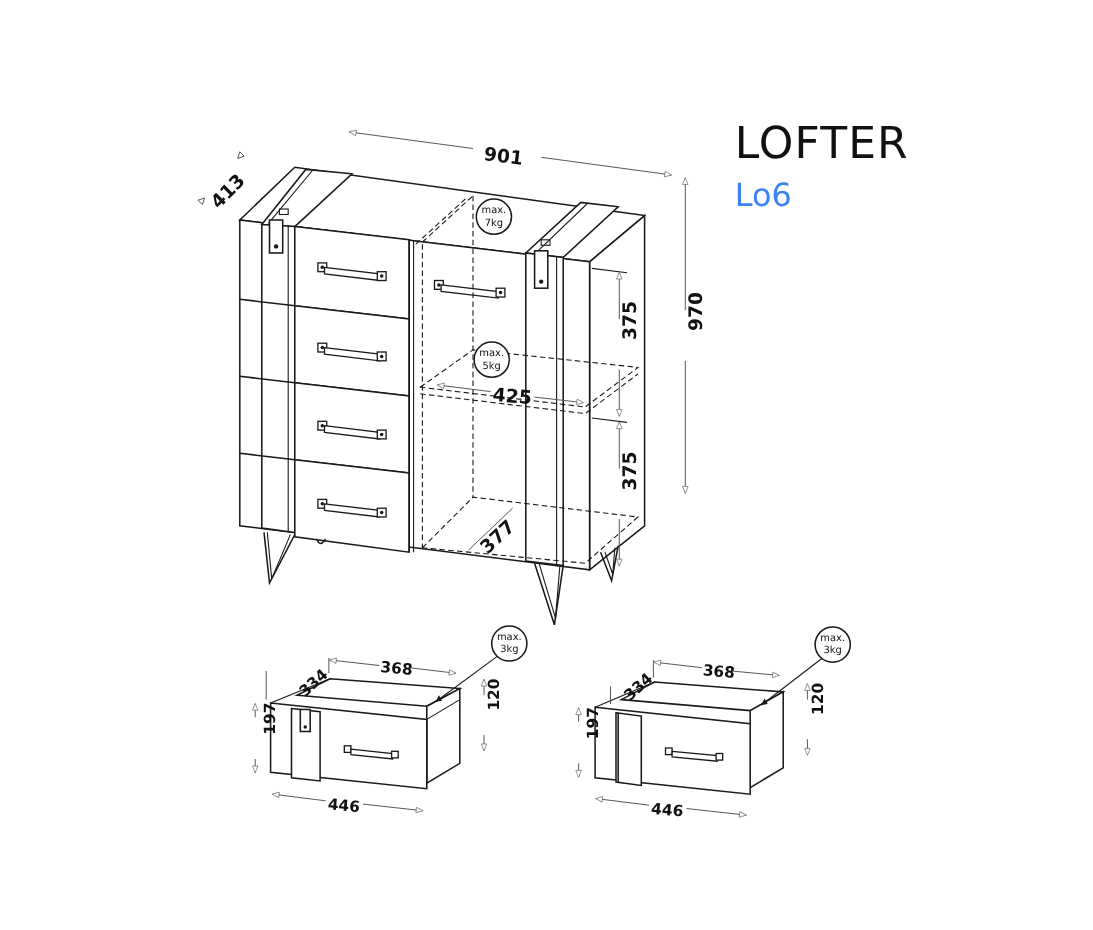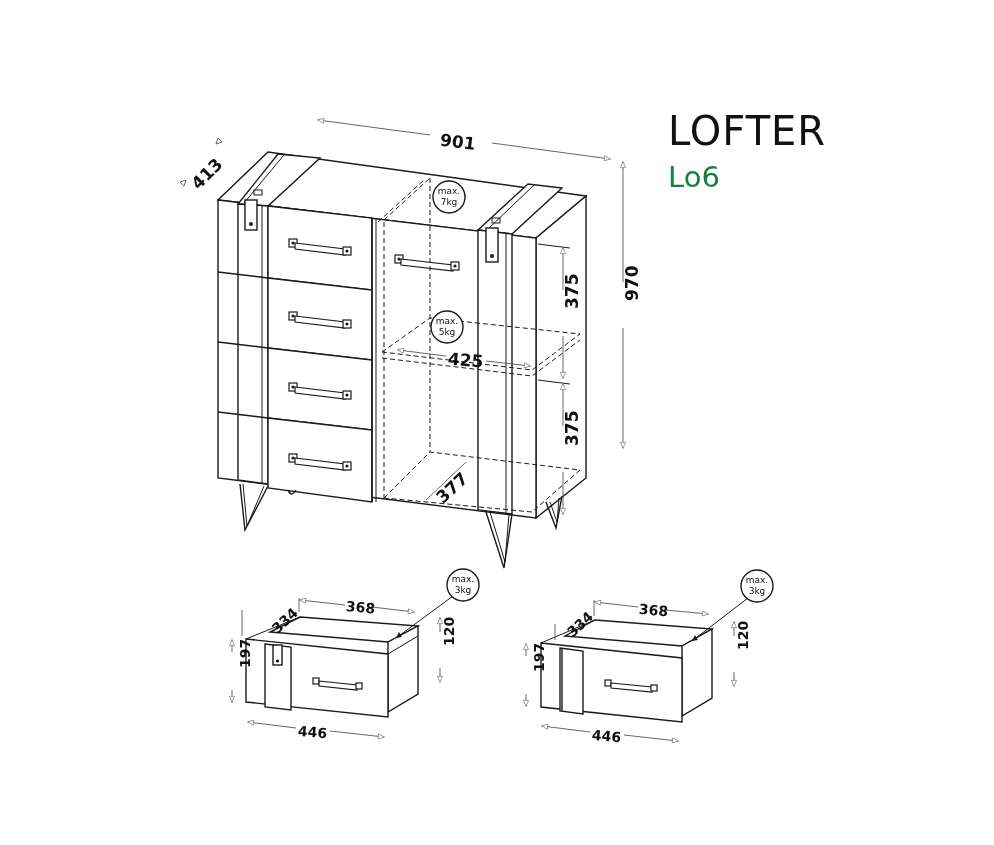--- a/index.html
+++ b/index.html
@@ -8,21 +8,21 @@
   .ln { stroke: #1a1a1a; stroke-width: 1.4; fill: none; }
   .ln-thin { stroke: #1a1a1a; stroke-width: 1; fill: none; }
   .ln-fill { stroke: #1a1a1a; stroke-width: 1.4; fill: #ffffff; }
   .dash { stroke: #1a1a1a; stroke-width: 1; fill: none; stroke-dasharray: 5 3; }
   .dim { stroke: #555555; stroke-width: 0.9; fill: none; }
   .arrow { fill: #ffffff; stroke: #555555; stroke-width: 0.9; }
   .dimtxt { font-family: "DejaVu Sans", sans-serif; font-weight: bold; font-size: 17px; fill: #111111; }
   .dimtxt-sm { font-family: "DejaVu Sans", sans-serif; font-weight: bold; font-size: 14px; fill: #111111; }
   .loadtxt { font-family: "DejaVu Sans", sans-serif; font-size: 9px; fill: #111111; }
   .title { position: absolute; left: 668px; top: 108px; font-family: "DejaVu Sans", sans-serif; font-size: 40px; font-weight: normal; color: #111111; letter-spacing: 1px; }
-  .subtitle { position: absolute; left: 668px; top: 160px; font-family: "DejaVu Sans", sans-serif; font-size: 29px; color: #15803d; }
+  .subtitle { position: absolute; left: 668px; top: 160px; font-family: "DejaVu Sans", sans-serif; font-size: 29px; color: #3b82f6; }
   .handle { fill: #ffffff; stroke: #1a1a1a; stroke-width: 1.2; }
   .dot { fill: #1a1a1a; }
 </style>
 </head>
 <body>
 
 <div class="title">LOFTER</div>
 <div class="subtitle">Lo6</div>
 
 <svg width="994" height="845" viewBox="0 0 994 845">

